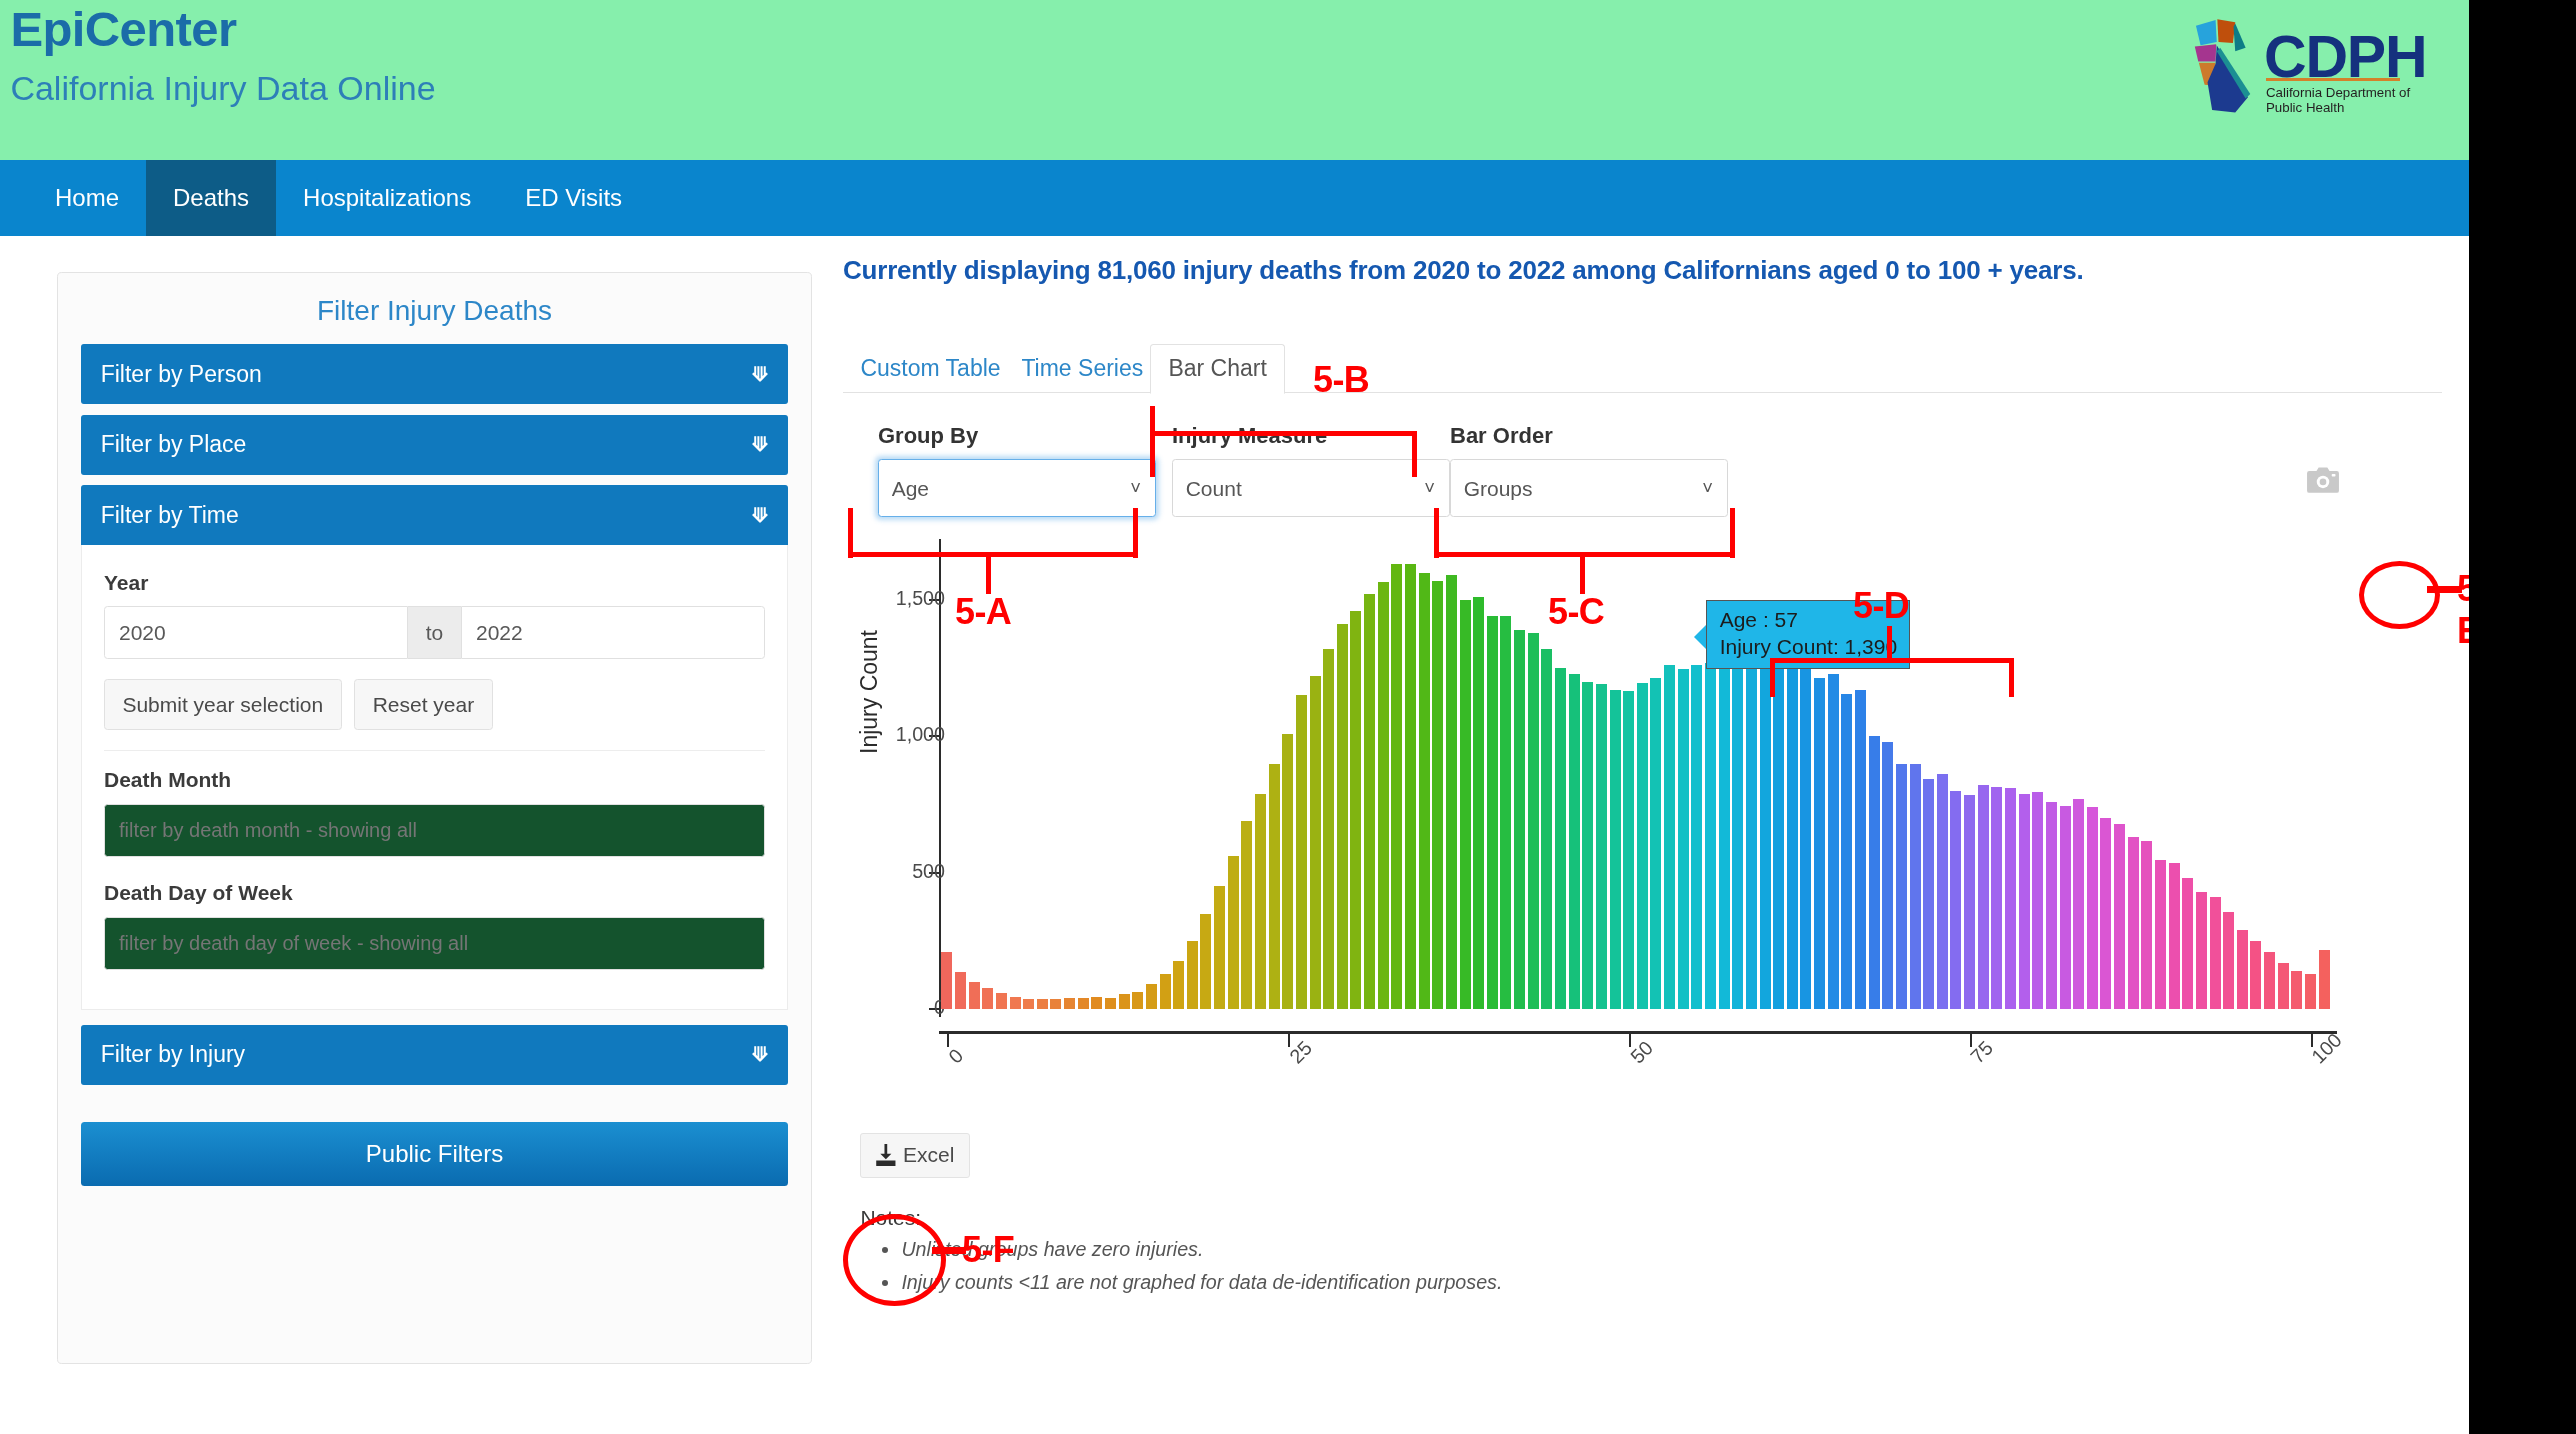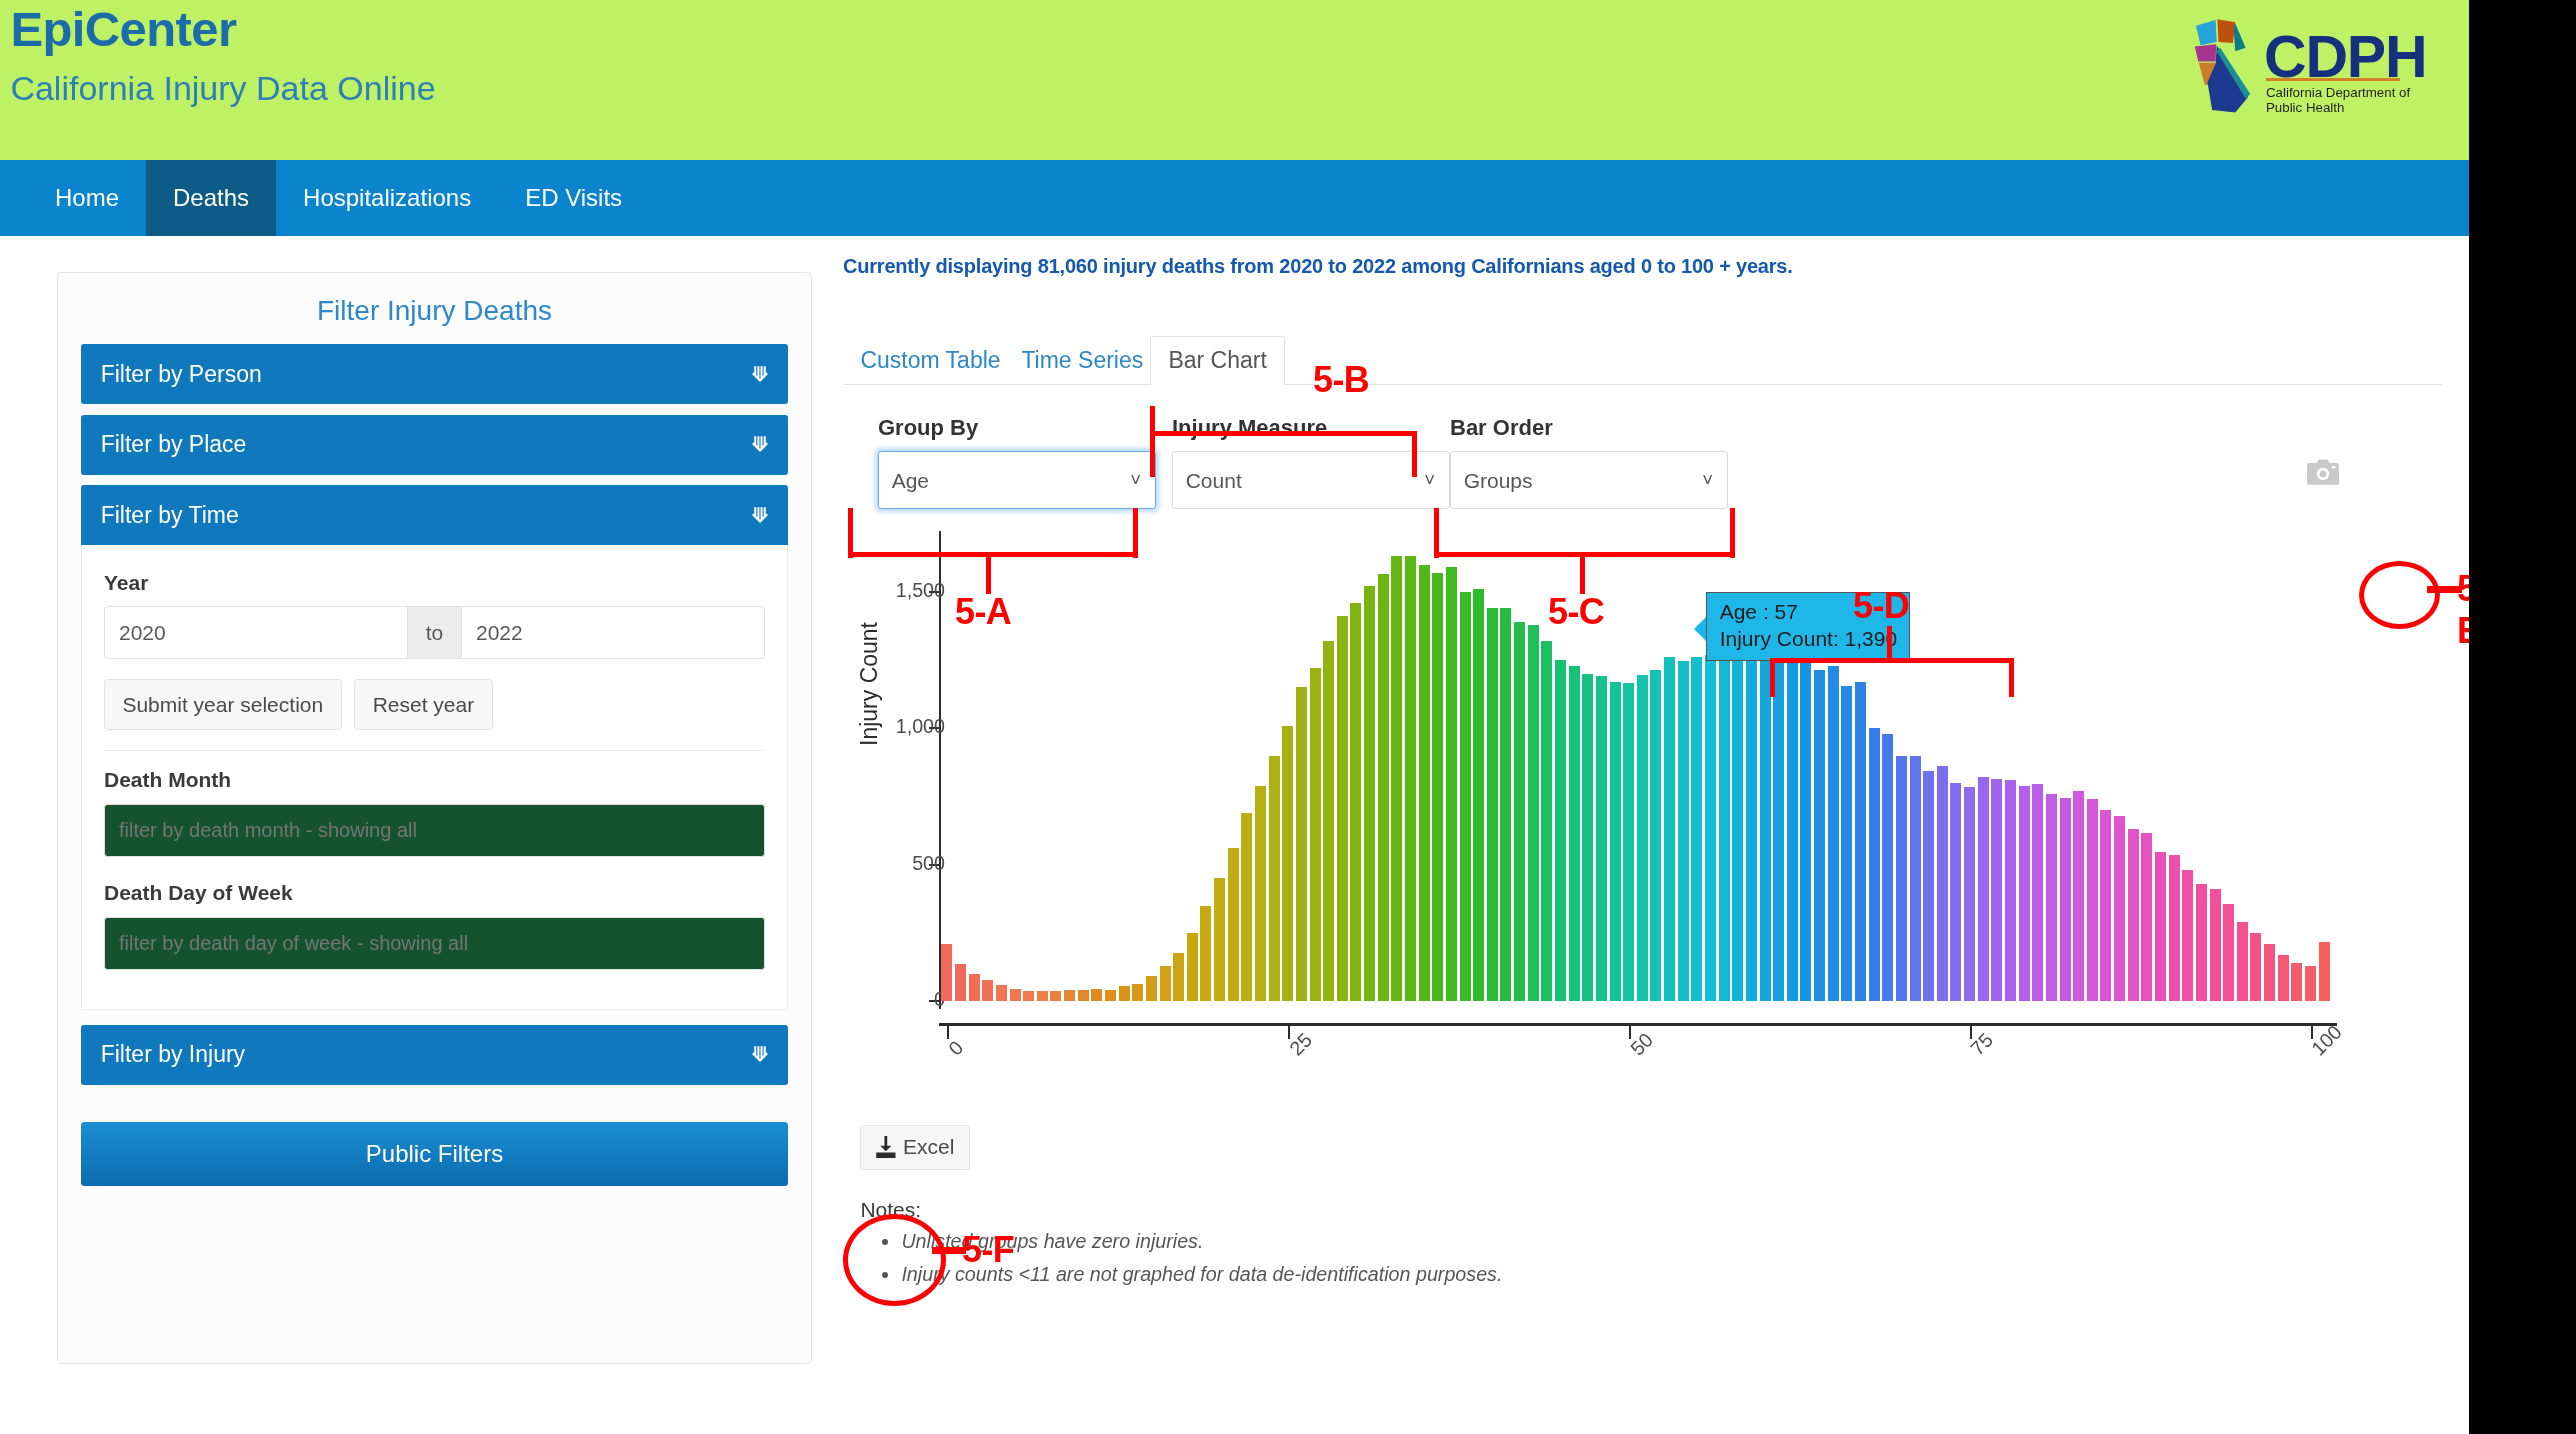--- a/index.html
+++ b/index.html
@@ -9,21 +9,21 @@
     background:#000;
     font-family:"Liberation Sans", sans-serif;
     overflow:hidden;
     position:relative;
   }
   #page{
     position:absolute;left:0;top:0;width:2469px;height:1434px;
     background:#fff;overflow:hidden;
   }
   
-  #header{position:absolute;left:0;top:0;width:2469px;height:160px;background:#bef264;}
+  #header{position:absolute;left:0;top:0;width:2469px;height:160px;background:#86efac;}
   #brand{position:absolute;left:10.4px;top:4.6px;}
   #brand .title{
     font-size:49px;font-weight:bold;color:#1b6ca8;line-height:1.0;
     letter-spacing:-0.6px;
   }
   #brand .subtitle{
     font-size:34px;color:#2d7fb8;line-height:1.0;margin-top:17px;font-weight:400;
   }
   #cdph-logo{position:absolute;right:65px;top:12.7px;width:214px;height:104px;}
   #cdph-logo .cdph-text{
@@ -85,21 +85,21 @@
     font-size:20px;padding:0 14px;color:#9b9b9b;background:#14532d;margin-bottom:16px;
     font-family:"Liberation Sans", sans-serif;
   }
   #reset-filters{
     margin:27px 23px 0 23px;height:64px;border-radius:3.5px;border:none;
     background:linear-gradient(#1b8fd1,#0a6bb0);color:#fff;font-size:24px;cursor:pointer;
     width:calc(100% - 46px);font-family:"Liberation Sans", sans-serif;
   }
   
   #main{position:absolute;left:843px;top:255px;width:1599px;}
-  #headline{font-size:20px;font-weight:bold;color:#1558b0;letter-spacing:-0.2px;}
+  #headline{font-size:26px;font-weight:bold;color:#1558b0;letter-spacing:-0.2px;}
   #tabs{position:relative;margin-top:50px;height:56px;border-bottom:1.7px solid #e2e2e2;}
   .tab{
     position:absolute;bottom:0;font-size:23px;color:#2d87c8;padding:10.4px 17.4px;cursor:pointer;
   }
   .tab.active{
     color:#555;background:#fff;border:1.7px solid #e2e2e2;border-bottom:1.7px solid #fff;
     border-radius:3.5px 3.5px 0 0;margin-bottom:-1.7px;
   }
   
   #controls{position:relative;margin-top:30px;height:87px;}

